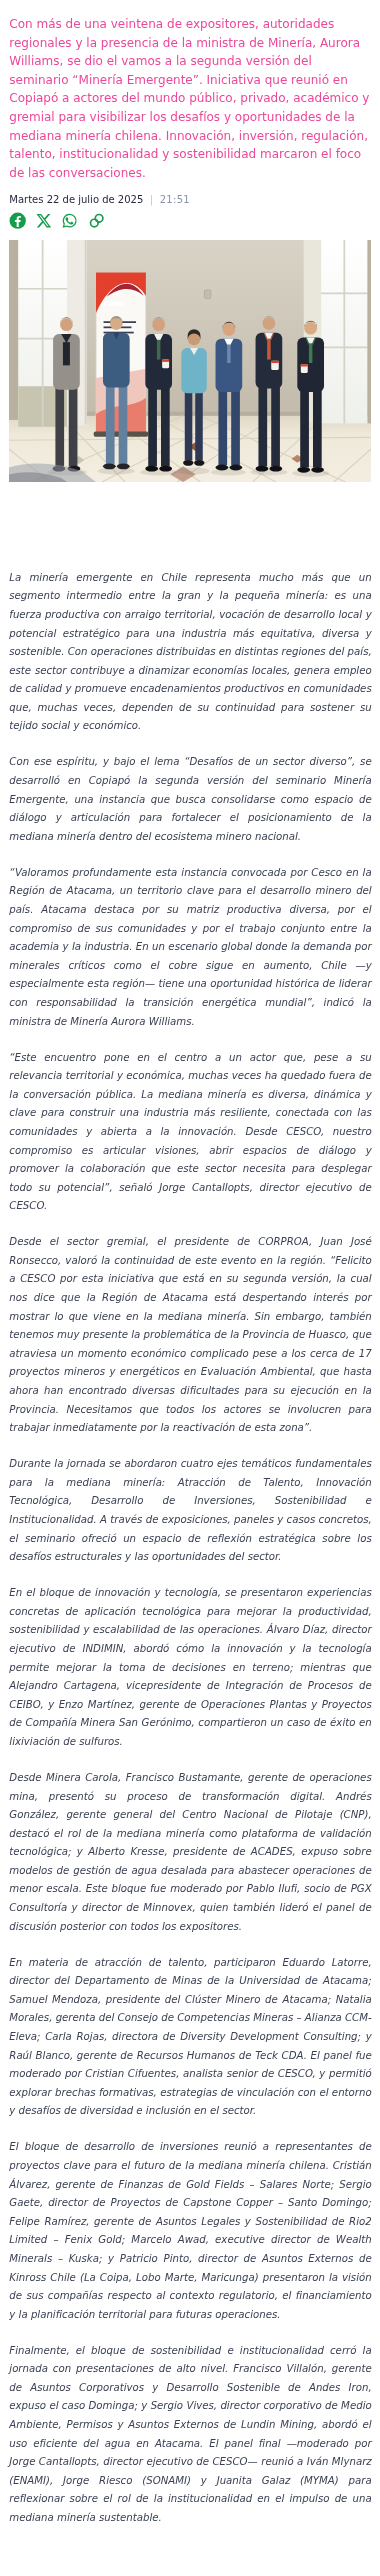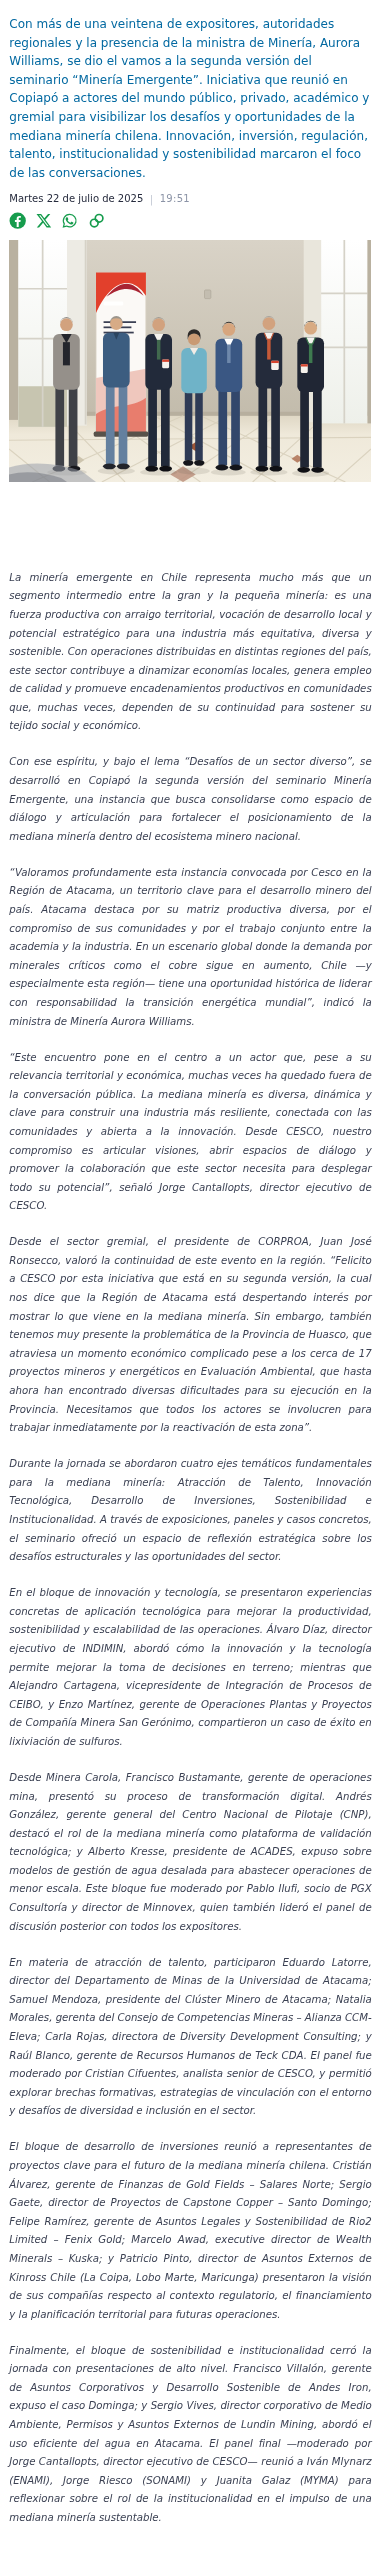--- a/index.html
+++ b/index.html
@@ -9,24 +9,24 @@
     -webkit-font-smoothing:antialiased;
   }
   .container{padding:0 9.3px;}
   h1.title{
     margin:8.1px 0 0;
     font-size:18px;line-height:27px;letter-spacing:-0.2px;
     font-weight:bold;color:#23283a;
   }
   .lead{
     margin:15px 0 0;
-    font-size:12px;line-height:18.6px;color:#0369a1;
+    font-size:12px;line-height:18.6px;color:#ec4899;
   }
   .meta{
-    margin-top:10.5px;display:flex;align-items:center;gap:6.4px;
+    margin-top:10.5px;display:flex;align-items:flex-end;gap:6.4px;
     font-size:10px;color:#262b3d;
   }
   .meta .sep{color:#c4cad5;font-weight:400;font-size:10.5px;}
   .meta .time{color:#8b93a6;letter-spacing:0.3px;}
   .share{display:flex;align-items:center;gap:8.7px;margin-top:7.5px;}
   .share a{display:block;width:17.4px;height:17.4px;text-decoration:none;}
   .share svg{display:block;width:17.4px;height:17.4px;}
   figure.photo{
     margin:10px 0 0;width:362px;height:242px;overflow:hidden;
     background:#cdc6b8;
@@ -44,21 +44,21 @@
 <body>
 
 <div class="container">
 
 
   <p class="lead">Con más de una veintena de expositores, autoridades regionales y la presencia de la ministra de Minería, Aurora Williams, se dio el vamos a la segunda versión del seminario “Minería Emergente”. Iniciativa que reunió en Copiapó a actores del mundo público, privado, académico y gremial para visibilizar los desafíos y oportunidades de la mediana minería chilena. Innovación, inversión, regulación, talento, institucionalidad y sostenibilidad marcaron el foco de las conversaciones.</p>
 
   <div class="meta">
     <span>Martes 22 de julio de 2025</span>
     <span class="sep">|</span>
-    <span class="time">19:51</span>
+    <span class="time">21:51</span>
   </div>
 
   <div class="share">
     <a href="#" aria-label="Compartir en Facebook">
       <svg viewBox="0 0 32 32">
         <circle cx="16" cy="16" r="15" fill="#169C4D"></circle>
         <path fill="#ffffff" d="M17.9 27.6v-9.2h3.1l.5-3.6h-3.6v-2.3c0-1 .3-1.8 1.9-1.8h2V7.5c-.4 0-1.6-.1-2.9-.1-2.9 0-4.8 1.7-4.8 4.9v2.5h-3.2v3.6h3.2v9.2z"></path>
       </svg>
     </a>
     <a href="#" aria-label="Compartir en X">

